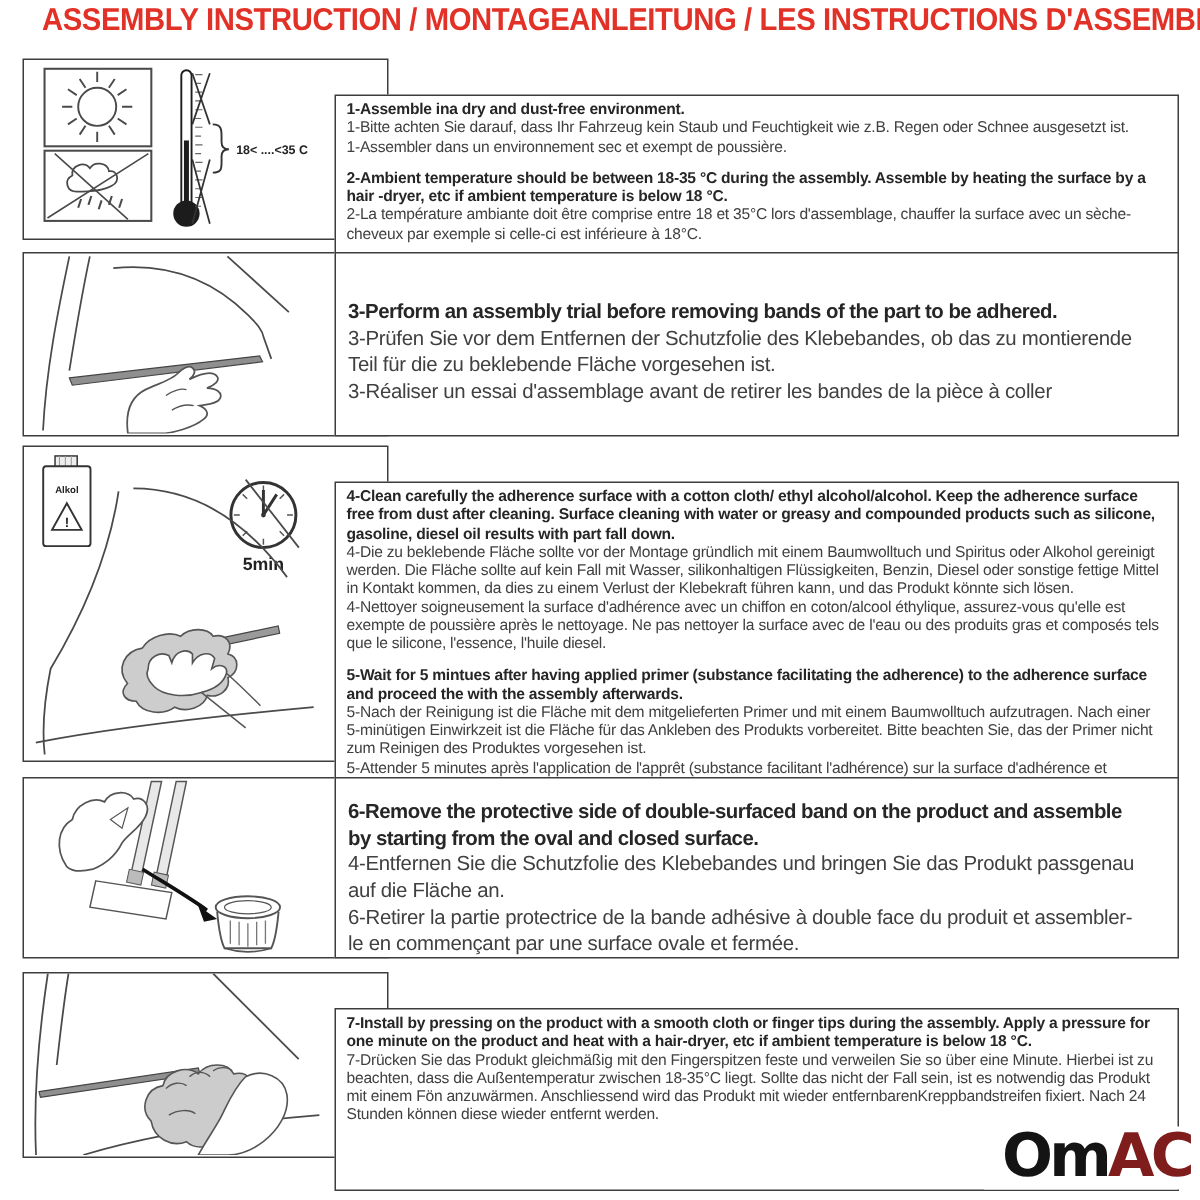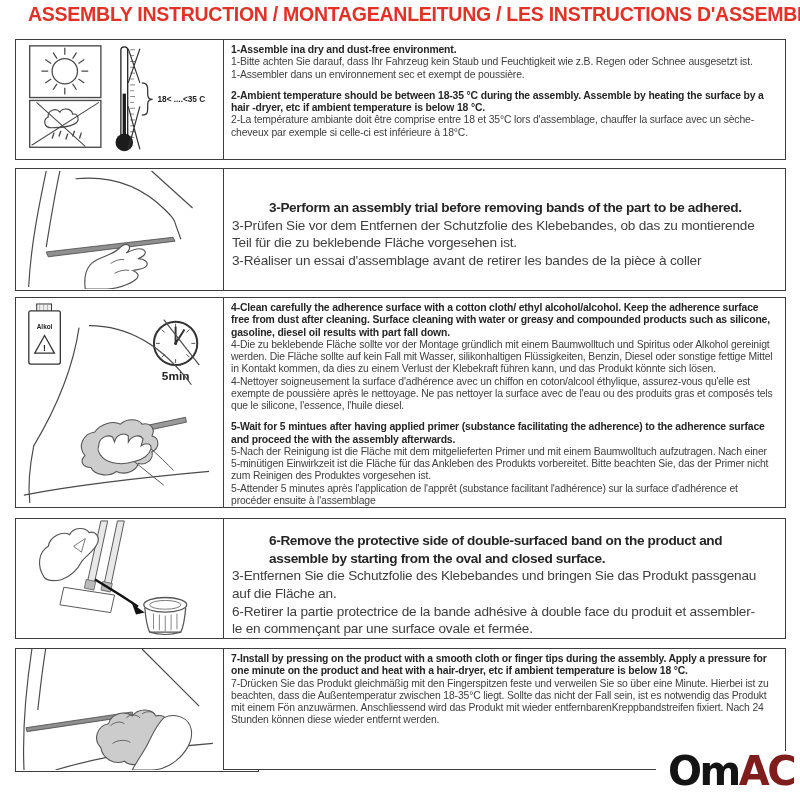--- a/index.html
+++ b/index.html
@@ -14,23 +14,23 @@
   .r3{top:297px;height:211px}
   .r4{top:518px;height:121px}
   .r5{top:648px;height:122px}
   .illus,.textbox{position:absolute;top:0;box-sizing:border-box;background:#fff;
                   border:1.5px solid #3d3d3d;}
   .illus{left:15px;width:244px;height:100%;}
   .r5 .illus{height:124px;}
   .textbox{left:223px;width:563px;height:100%;color:#404040;}
   .textbox p{margin:0;}
   .textbox .b{font-weight:700;color:#262626;}
-  .sm{font-size:10.4px;line-height:1.18;letter-spacing:-0.15px;padding:4px 8px 0 7px;}
+  .sm{font-size:10.4px;line-height:1.18;letter-spacing:-0.15px;padding:4px 8px 0 7px;margin-top:24px;}
   .lg{font-size:13.6px;line-height:1.3;letter-spacing:-0.2px;}
-  .lg .b{letter-spacing:-0.35px;margin-left:37px;}
+  .lg .b{letter-spacing:-0.35px;}
   .r2 .textbox{padding:30px 10px 0 8px;}
   .r4 .textbox{padding:13px 25px 0 8px;}
   .gap{margin-top:9px !important;}
   svg{display:block;}
   svg text{font-family:"Liberation Sans",sans-serif;}
   .logo{position:absolute;top:751px;right:6px;z-index:3;background:#fff;
         padding:0 0 2px 12px;font-family:"DejaVu Sans",sans-serif;font-weight:700;
         font-size:40px;line-height:1;letter-spacing:-2.5px;white-space:nowrap;}
   .logo .lb{color:#141414;}
   .logo .lr{color:#7f1d1d;}
@@ -169,21 +169,21 @@
           <ellipse cx="152" cy="88" rx="22" ry="7.5" stroke-width="1.3"></ellipse>
           <ellipse cx="152" cy="88" rx="16" ry="4.5" stroke-width="0.8"></ellipse>
           <path d="M131,91 C132,102 134,112 136,116 L168,116 C170,112 172,102 173,91" fill="none" stroke-width="1.3"></path>
           <path d="M140,97v16 M146,98v16 M152,99v16 M158,98v16 M164,97v16" stroke="#777" stroke-width="0.9" fill="none"></path>
           <path d="M136,116 Q152,121 168,116" fill="none" stroke-width="1.1"></path>
         </g>
       </svg>
     </div>
     <div class="textbox lg">
       <p class="b">6-Remove the protective side of double-surfaced band on the product and assemble by starting from the oval and closed surface.</p>
-      <p>3-Entfernen Sie die Schutzfolie des Klebebandes und bringen Sie das Produkt passgenau auf die Fläche an.</p>
+      <p>4-Entfernen Sie die Schutzfolie des Klebebandes und bringen Sie das Produkt passgenau auf die Fläche an.</p>
       <p>6-Retirer la partie protectrice de la bande adhésive à double face du produit et assembler-le en commençant par une surface ovale et fermée.</p>
     </div>
   </section>
 
   <section class="row r5">
     <div class="illus">
       <svg viewBox="0 0 203 123" width="200" height="121">
         <g stroke="#4a4a4a" fill="none" stroke-width="1.2">
           <path d="M16,0 C10,40 6,80 8,123"></path>
           <path d="M30,0 C26,25 24,45 22,62"></path>

